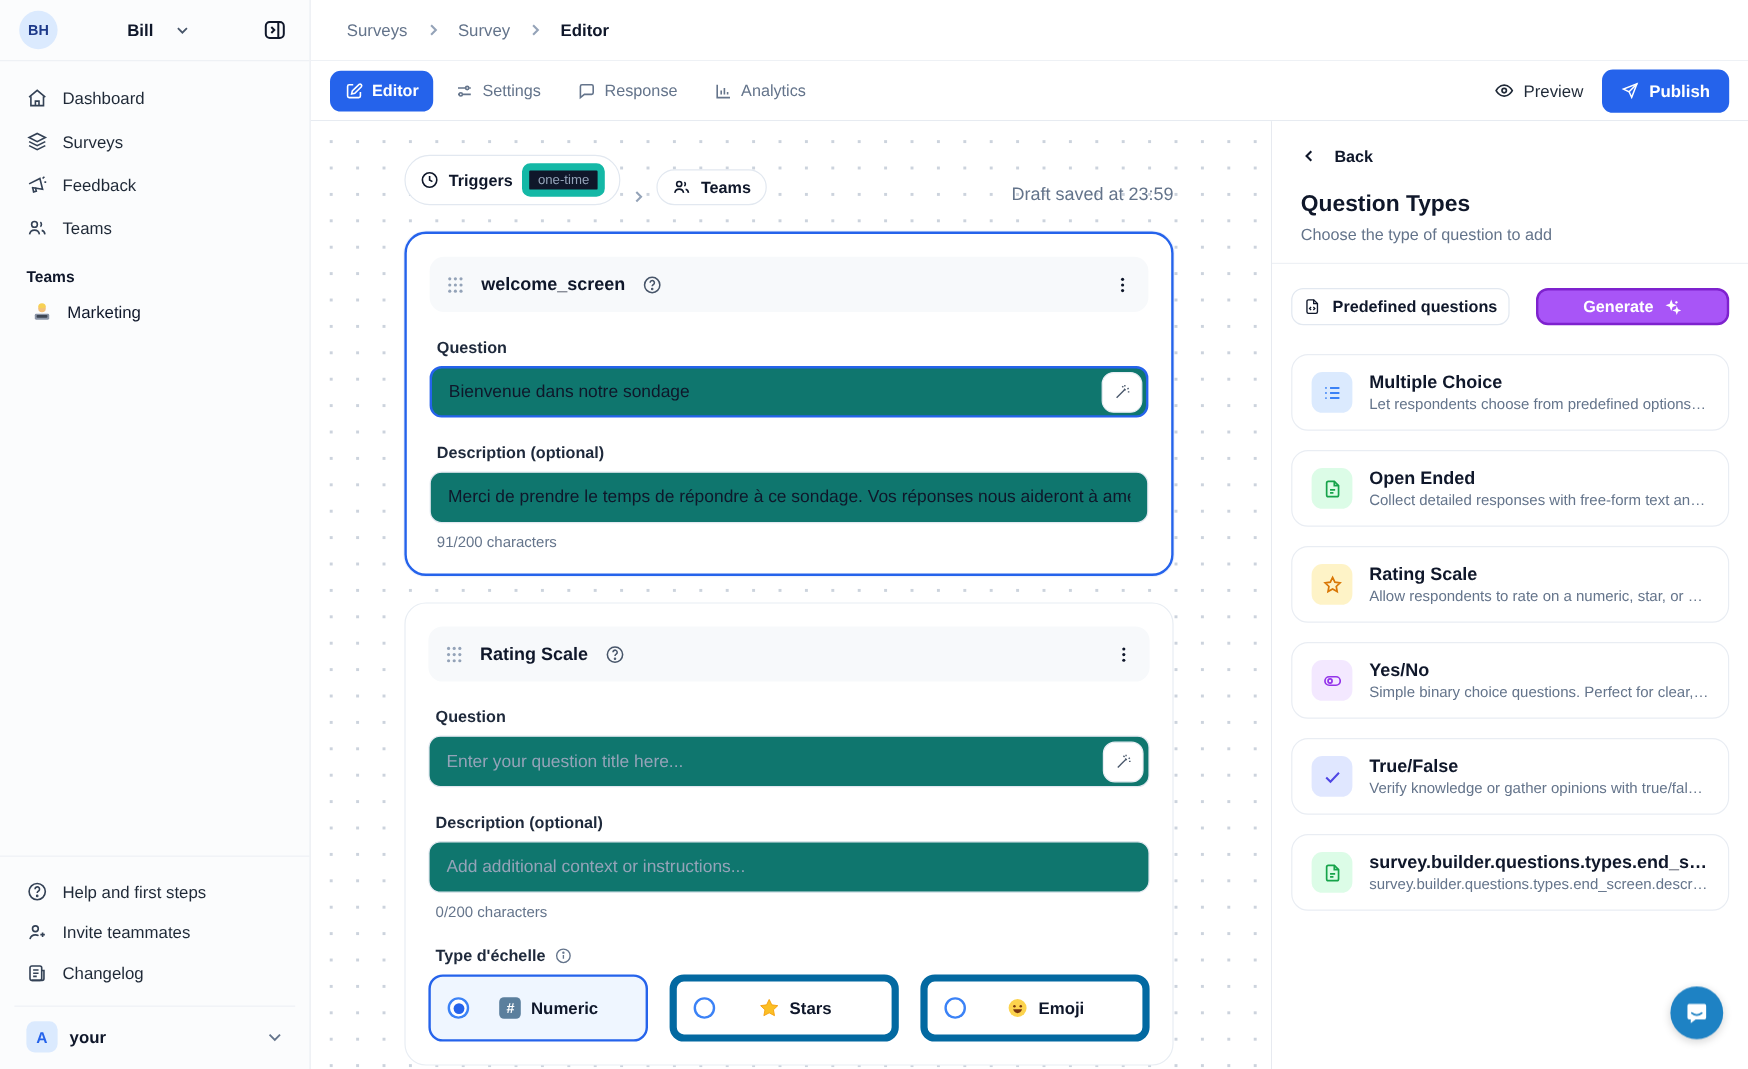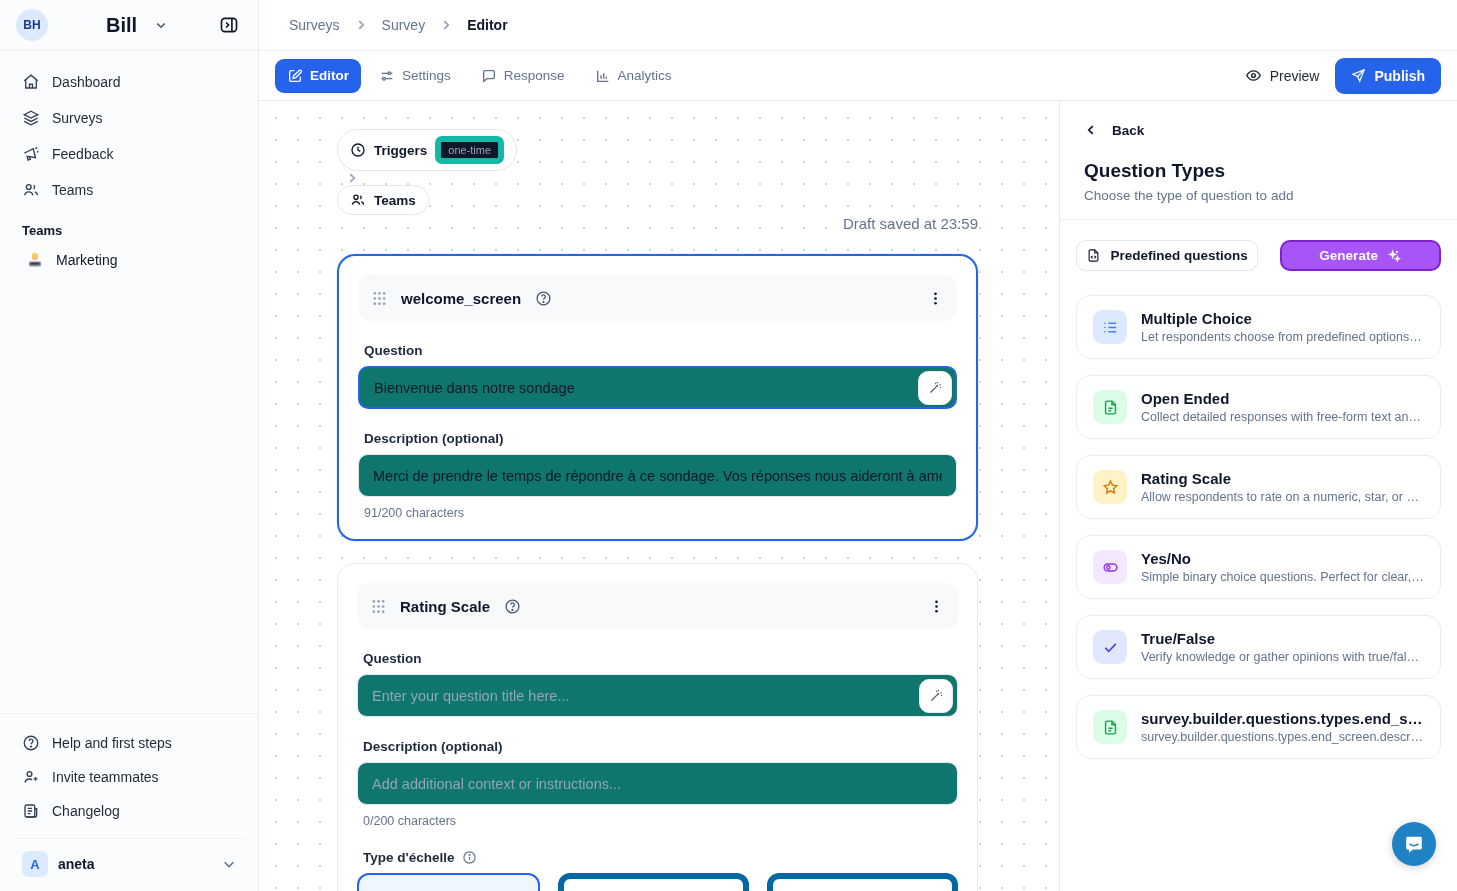--- a/index.html
+++ b/index.html
@@ -7,21 +7,21 @@
     font-family:"Liberation Sans", sans-serif; color:#0f172a; }
   .app { display:flex; width:1457px; height:891px; }
 
   
   .sidebar { width:259px; min-width:259px; background:#fbfcfd; border-right:1px solid #e7eaf0;
     display:flex; flex-direction:column; }
   .sb-head { height:51px; display:flex; align-items:center; padding:0 14px 0 16px;
     border-bottom:1px solid #eef1f5; }
   .avatar-bh { width:32px; height:32px; border-radius:50%; background:#dbeafe; color:#1e3a8a;
     font-size:12px; font-weight:bold; display:flex; align-items:center; justify-content:center; }
-  .sb-user { margin-left:10px; font-size:20px; font-weight:bold; display:flex; align-items:center; gap:18px;padding-left:48px; }
+  .sb-user { margin-left:10px; font-size:14px; font-weight:bold; display:flex; align-items:center; gap:18px;padding-left:48px; }
   .sb-head .spacer { flex:1; }
   .icon-btn { width:30px; height:30px; border:none; background:transparent; border-radius:8px;
     display:flex; align-items:center; justify-content:center; cursor:pointer; }
   .sb-nav { padding:14px 12px 0 12px; }
   .nav-item { display:flex; align-items:center; gap:12px; padding:8px 10px; border-radius:8px;
     font-size:14px; color:#1f2937; cursor:pointer; margin-bottom:2px; }
   .nav-item svg { flex:none; }
   .sb-section { font-size:13px; font-weight:bold; color:#0f172a; padding:14px 10px 6px 10px; }
   .team-item { display:flex; align-items:center; gap:12px; padding:7px 10px 7px 14px; font-size:14px; cursor:pointer; }
   .sb-bottom { margin-top:auto; border-top:1px solid #eef1f5; padding:12px 12px 0 12px; }
@@ -53,21 +53,21 @@
     color:#fff; background:#2563eb; border:none; border-radius:9px; padding:10px 16px; cursor:pointer; }
 
   .workarea { flex:1; display:flex; min-height:0; }
 
   
   .canvas { width:800px; min-width:800px; position:relative; overflow:hidden;
     background-color:#fff;
     background-image:radial-gradient(#ccd3dd 1.2px, transparent 1.2px);
     background-size:22px 22px; background-position:6px 6px; }
   .canvas-inner { padding:28px 0 0 78px; width:719px; }
-  .chip-row { display:flex; align-items:flex-start; width:641px;flex-direction:column; }
+  .chip-row { display:flex; align-items:flex-end; width:641px; }
   .chip { display:flex; align-items:center; gap:8px; background:#fff; border:1px solid #e2e8f0;
     border-radius:999px; padding:6px 12px; font-size:13.5px; font-weight:bold; color:#0f172a; cursor:pointer; }
   .chip .mini-badge { font-size:11px; font-weight:normal; color:#94a3b8; border:6px solid #14b8a6;
     border-radius:7px; padding:2px 7px; background:#0f172a; }
   .chip-sep { color:#94a3b8; margin:0 8px; display:flex; }
   .draft { margin-left:auto; font-size:15px; color:#64748b; }
 
   .qcard { width:641px; background:#fff; border-radius:18px; margin-top:22px; padding:19px; }
   .qcard.selected { border:2px solid #2563eb; box-shadow:0 0 0 1px rgba(37,99,235,.08); }
   .qcard.plain { border:1px solid #e8edf3; }
@@ -228,21 +228,21 @@
       <div class="sb-foot-item">
         <svg width="18" height="18" viewBox="0 0 24 24" fill="none" stroke="#334155" stroke-width="1.8">
             <rect x="4" y="4" width="13" height="16" rx="2"></rect>
             <path d="M17 9h2.5v9a2 2 0 01-2 2H6"></path>
             <path d="M7.5 8.5h6M7.5 12h6M7.5 15.5h4"></path>
           </svg>
         <span>Changelog</span>
       </div>
       <div class="sb-account">
         <div class="avatar-a">A</div>
-        <span class="name">aneta</span>
+        <span class="name">your</span>
         <svg width="14" height="14" viewBox="0 0 16 16" fill="none" stroke="#64748b" stroke-width="1.8">
             <path d="M3 6l5 5 5-5"></path>
           </svg>
       </div>
     </div>
   </aside>
 
   <div class="main">
 
     <div class="topbar">

